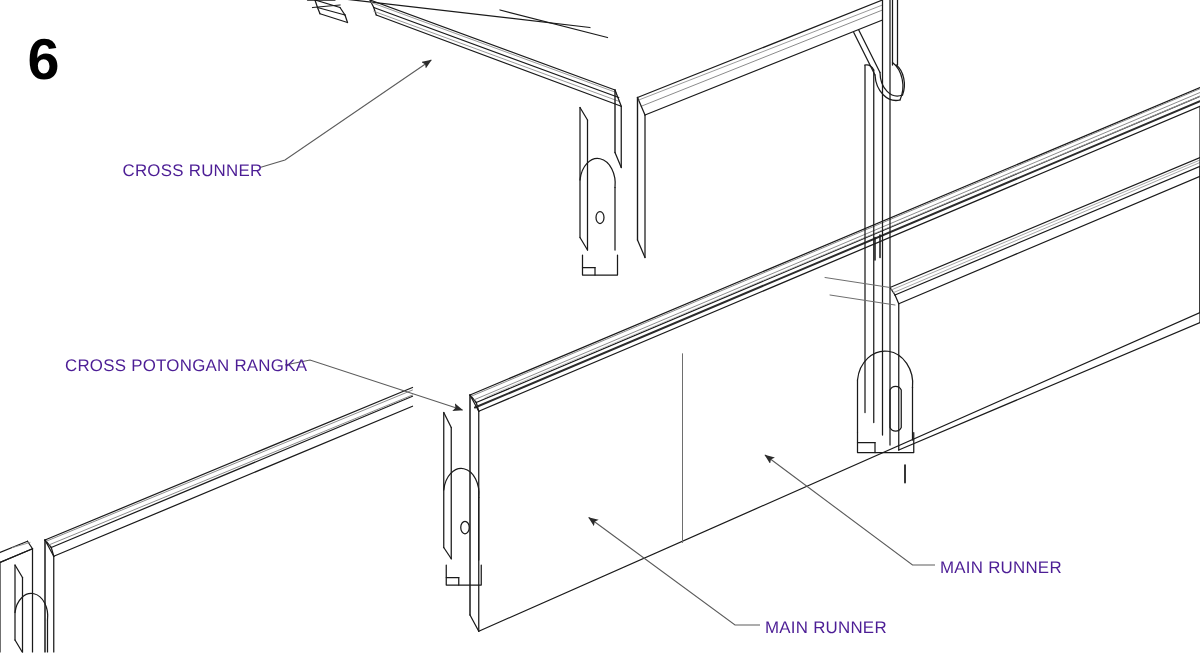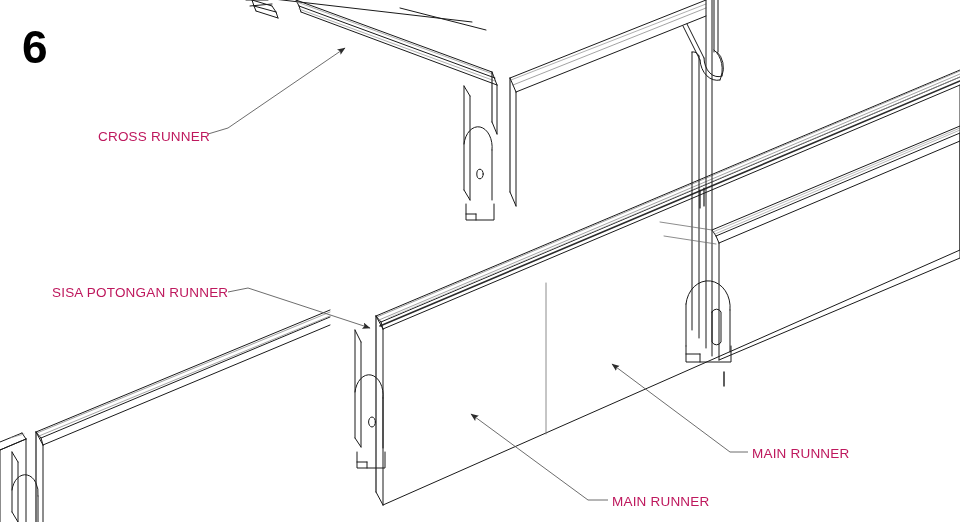--- a/index.html
+++ b/index.html
@@ -6,21 +6,21 @@
   body{width:960px;height:522px;overflow:hidden;
        font-family:"Liberation Sans","DejaVu Sans",sans-serif;}
   #stage{position:relative;width:960px;height:522px;background:#fff;}
   #art{position:absolute;inset:0;}
   .step-num{
     position:absolute;left:22px;top:24px;
     font-size:46px;font-weight:bold;color:#000;
     letter-spacing:-1px;line-height:1;
   }
   .lbl{
-    position:absolute;font-size:13.5px;color:#be185d;
+    position:absolute;font-size:13.5px;color:#4c1d95;
     white-space:nowrap;letter-spacing:.2px;
   }
   #lbl-cross{left:98px;top:129px;}
   #lbl-sisa{left:52px;top:285px;}
   #lbl-main-right{left:752px;top:446px;}
   #lbl-main-bottom{left:612px;top:494px;}
 </style>
 </head>
 <body>
 
@@ -236,19 +236,19 @@
       <path d="M228,292 L248,288 L370,328" marker-end="url(#ah)"></path>
       <path d="M748,452 L730,452 L612,364" marker-end="url(#ah)"></path>
       <path d="M608,500 L588,500 L471,414" marker-end="url(#ah)"></path>
     </g>
   </svg>
 
   <div class="step-num">6</div>
 
   <div class="lbl" id="lbl-cross">CROSS RUNNER</div>
 
-  <div class="lbl" id="lbl-sisa">SISA POTONGAN RUNNER</div>
+  <div class="lbl" id="lbl-sisa">CROSS POTONGAN RANGKA</div>
 
   <div class="lbl" id="lbl-main-right">MAIN RUNNER</div>
 
   <div class="lbl" id="lbl-main-bottom">MAIN RUNNER</div>
 
 </div>
 
 </body></html>

